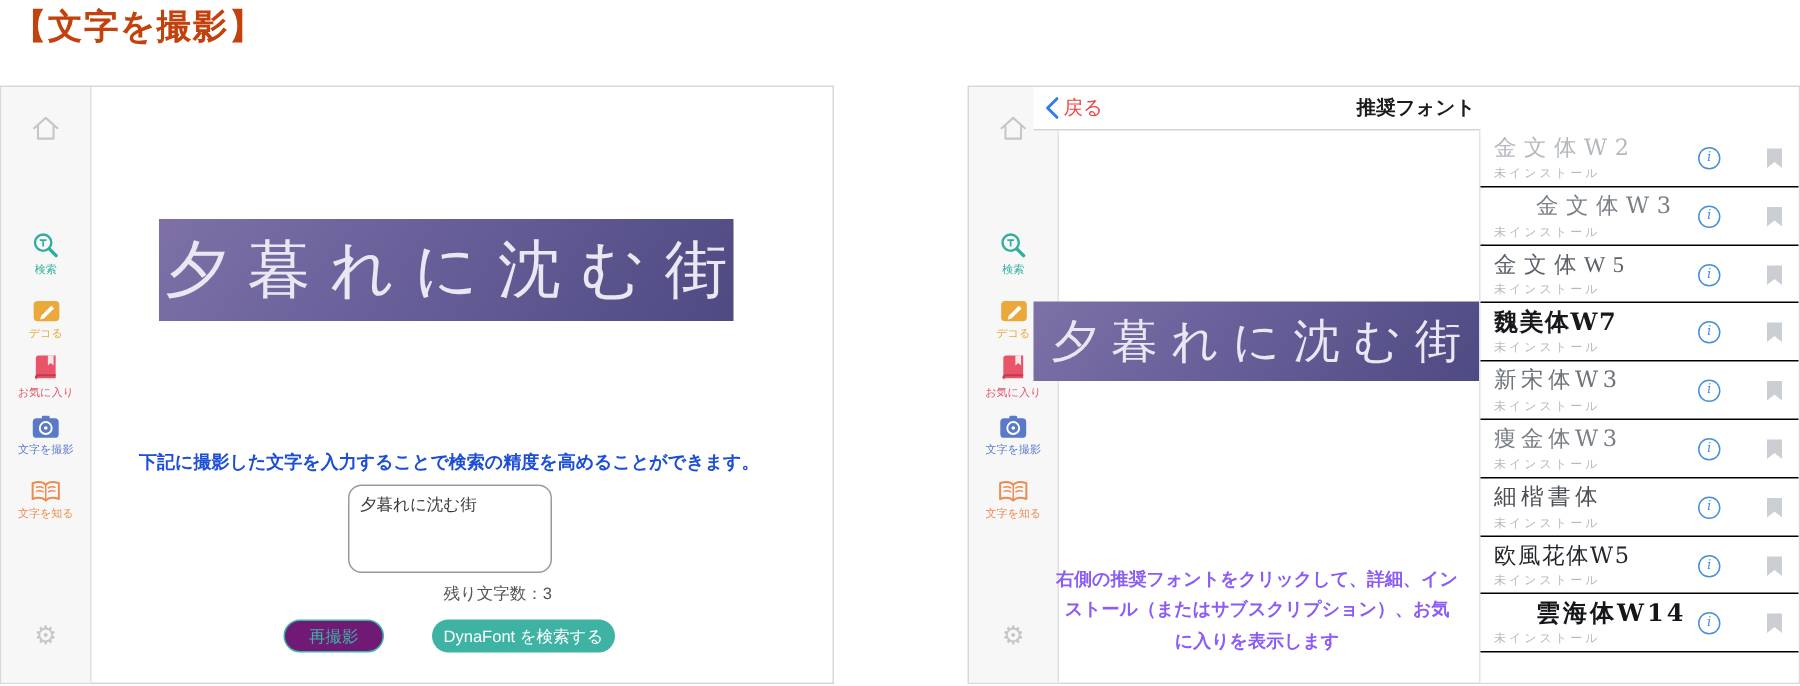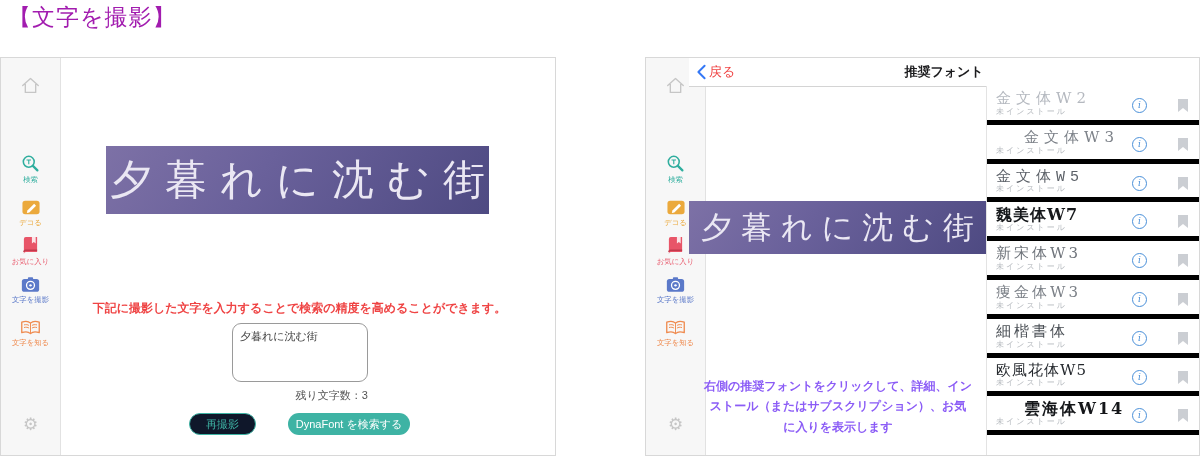--- a/index.html
+++ b/index.html
@@ -1,17 +1,17 @@
 <!DOCTYPE html>
 <html><head>
 <meta charset="utf-8">
 <style>
   html,body{margin:0;padding:0;background:#ffffff;width:1200px;height:457px;overflow:hidden;
     font-family:"Liberation Sans",sans-serif;-webkit-font-smoothing:antialiased;}
-  .page-heading{position:absolute;top:2px;left:8px;font-size:23px;font-weight:400;color:#a21caf;letter-spacing:1px;}
+  .page-heading{position:absolute;top:2px;left:8px;font-size:23px;font-weight:700;color:#c2410c;letter-spacing:1px;}
   .panel{position:absolute;top:57px;height:399px;border:1px solid #d8d8d8;background:#fff;box-sizing:border-box;}
   #panel-capture{left:0;width:556px;}
   #panel-recommend{left:645px;width:555px;}
   
   .sidebar{position:absolute;left:0;top:0;bottom:0;width:43px;background:#f7f7f7;border-right:1px solid #e2e2e2;padding-left:16px;}
   .sb-item{position:absolute;left:0;right:0;text-align:center;cursor:pointer;}
   .sb-icon{display:block;margin:0 auto 1px;line-height:0;}
   .sb-label{display:block;font-size:8px;letter-spacing:0;transform:scale(.92);white-space:nowrap;}
   .lbl-teal{color:#2fae9e}.lbl-orange{color:#eba93c}.lbl-red{color:#e85568}.lbl-blue{color:#5b79c9}.lbl-tan{color:#ef8a4e}
   .sb-home{top:18px}.sb-search{top:96px}.sb-deco{top:140px}.sb-fav{top:178px}.sb-cam{top:218px}.sb-know{top:260px}.sb-gear{top:358px}
@@ -19,51 +19,51 @@
   
   .photo{background:linear-gradient(125deg,#7d71a6 0%,#6a619b 40%,#4e4a82 100%);
     display:flex;align-items:center;justify-content:center;position:absolute;}
   .photo span{color:#eae7f3;font-weight:300;white-space:nowrap;font-family:"Liberation Sans",sans-serif;}
   #photo-left{left:105px;top:88px;width:383px;height:68px;}
   #photo-left span{font-size:42px;letter-spacing:13px;margin-right:-13px;}
   #photo-right{left:43px;top:143px;width:297px;height:53px;}
   #photo-right span{font-size:31px;letter-spacing:9px;margin-right:-9px;}
   
   .cap-instruction{position:absolute;left:43px;right:0;top:242px;text-align:center;
-    font-size:12px;font-weight:700;color:#ef4444;}
+    font-size:12px;font-weight:700;color:#1d4ed8;}
   .cap-input{position:absolute;left:231px;top:265px;width:136px;height:59px;border:1px solid #9a9a9a;
     border-radius:9px;font-size:11px;color:#3c3c3c;padding:5px 7px;box-sizing:border-box;resize:none;
     font-family:"Liberation Sans",sans-serif;background:#fff;outline:none;}
   .cap-remaining{position:absolute;left:231px;top:330px;width:136px;text-align:right;
     font-size:11px;color:#555;}
   .cap-buttons{position:absolute;left:43px;right:0;top:355px;display:flex;justify-content:center;gap:32px;}
   .btn{border-radius:12px;height:22px;font-size:11px;display:flex;align-items:center;justify-content:center;
     cursor:pointer;font-family:"Liberation Sans",sans-serif;box-sizing:border-box;}
-  .btn-outline{width:67px;border:1px solid #3eb3a4;color:#3eb3a4;background:#0f172a;}
+  .btn-outline{width:67px;border:1px solid #3eb3a4;color:#3eb3a4;background:#701a75;}
   .btn-solid{width:122px;border:none;background:#3eb3a4;color:#fff;}
   
   .navbar{position:absolute;left:43px;right:0;top:0;height:28px;background:#fff;border-bottom:1px solid #d4d4d4;}
   .nav-back{position:absolute;left:7px;top:0;height:28px;display:flex;align-items:center;gap:2px;cursor:pointer;}
   .nav-back span{color:#ef4444;font-size:13px;}
   .nav-title{position:absolute;left:0;right:0;top:0;height:28px;display:flex;align-items:center;justify-content:center;
     font-size:13px;font-weight:700;color:#1c1c1e;}
   .rec-instruction{position:absolute;left:58px;top:318px;width:268px;text-align:center;
     font-size:12px;font-weight:600;color:#8b5cf6;line-height:1.7;}
   .font-list{position:absolute;left:340px;top:28px;right:0;bottom:0;border-left:1px solid #e3e3e3;background:#fff;}
-  .font-row{position:relative;height:38.8px;border-bottom:5px solid #000000;cursor:pointer;box-sizing:border-box;}
+  .font-row{position:relative;height:38.8px;border-bottom:1px solid #000000;cursor:pointer;box-sizing:border-box;}
   .fname{position:absolute;left:9px;top:3px;font-size:15px;white-space:nowrap;}
   .fstatus{position:absolute;left:9px;bottom:3px;font-size:8px;color:#b6babf;letter-spacing:2px;}
   .row-icons{position:absolute;right:0;top:0;bottom:0;}
   .info-icon{position:absolute;left:-67px;top:12px;width:13px;height:13px;border:1.4px solid #4a90d9;border-radius:50%;
     color:#4a90d9;font-size:9px;line-height:13px;text-align:center;font-family:"DejaVu Serif",serif;font-style:italic;cursor:pointer;}
   .bm-icon{position:absolute;left:-22px;top:12px;cursor:pointer;line-height:0;}
   
   .look-seal-light .fname{color:#b4b8bf;letter-spacing:5px;font-family:"DejaVu Serif",serif;}
   .look-seal .fname{color:#7c8188;letter-spacing:5px;font-family:"DejaVu Serif",serif;margin-left:28px;}
-  .look-seal-dark .fname{color:#5c6168;letter-spacing:5px;font-family:Liberation Mono, monospace;}
+  .look-seal-dark .fname{color:#5c6168;letter-spacing:5px;font-family:Liberation Serif, serif;}
   .look-brush .fname{color:#17191c;font-weight:700;font-family:"DejaVu Serif",serif;font-size:16px;letter-spacing:1px;}
   .look-song .fname{color:#6e737a;font-family:"DejaVu Serif",serif;letter-spacing:3px;text-align:center;}
   .look-thin .fname{color:#7a7f86;font-family:"DejaVu Serif",serif;letter-spacing:3px;font-weight:300;}
   .look-kai .fname{color:#4a4f55;font-family:Liberation Sans, sans-serif;letter-spacing:3px;}
   .look-flow .fname{color:#23272c;font-family:"DejaVu Serif",serif;letter-spacing:1px;}
   .look-brush2 .fname{color:#141619;font-weight:700;font-family:"DejaVu Serif",serif;font-size:16px;letter-spacing:2px;margin-left:28px;}
 </style>
 </head>
 <body>
 

